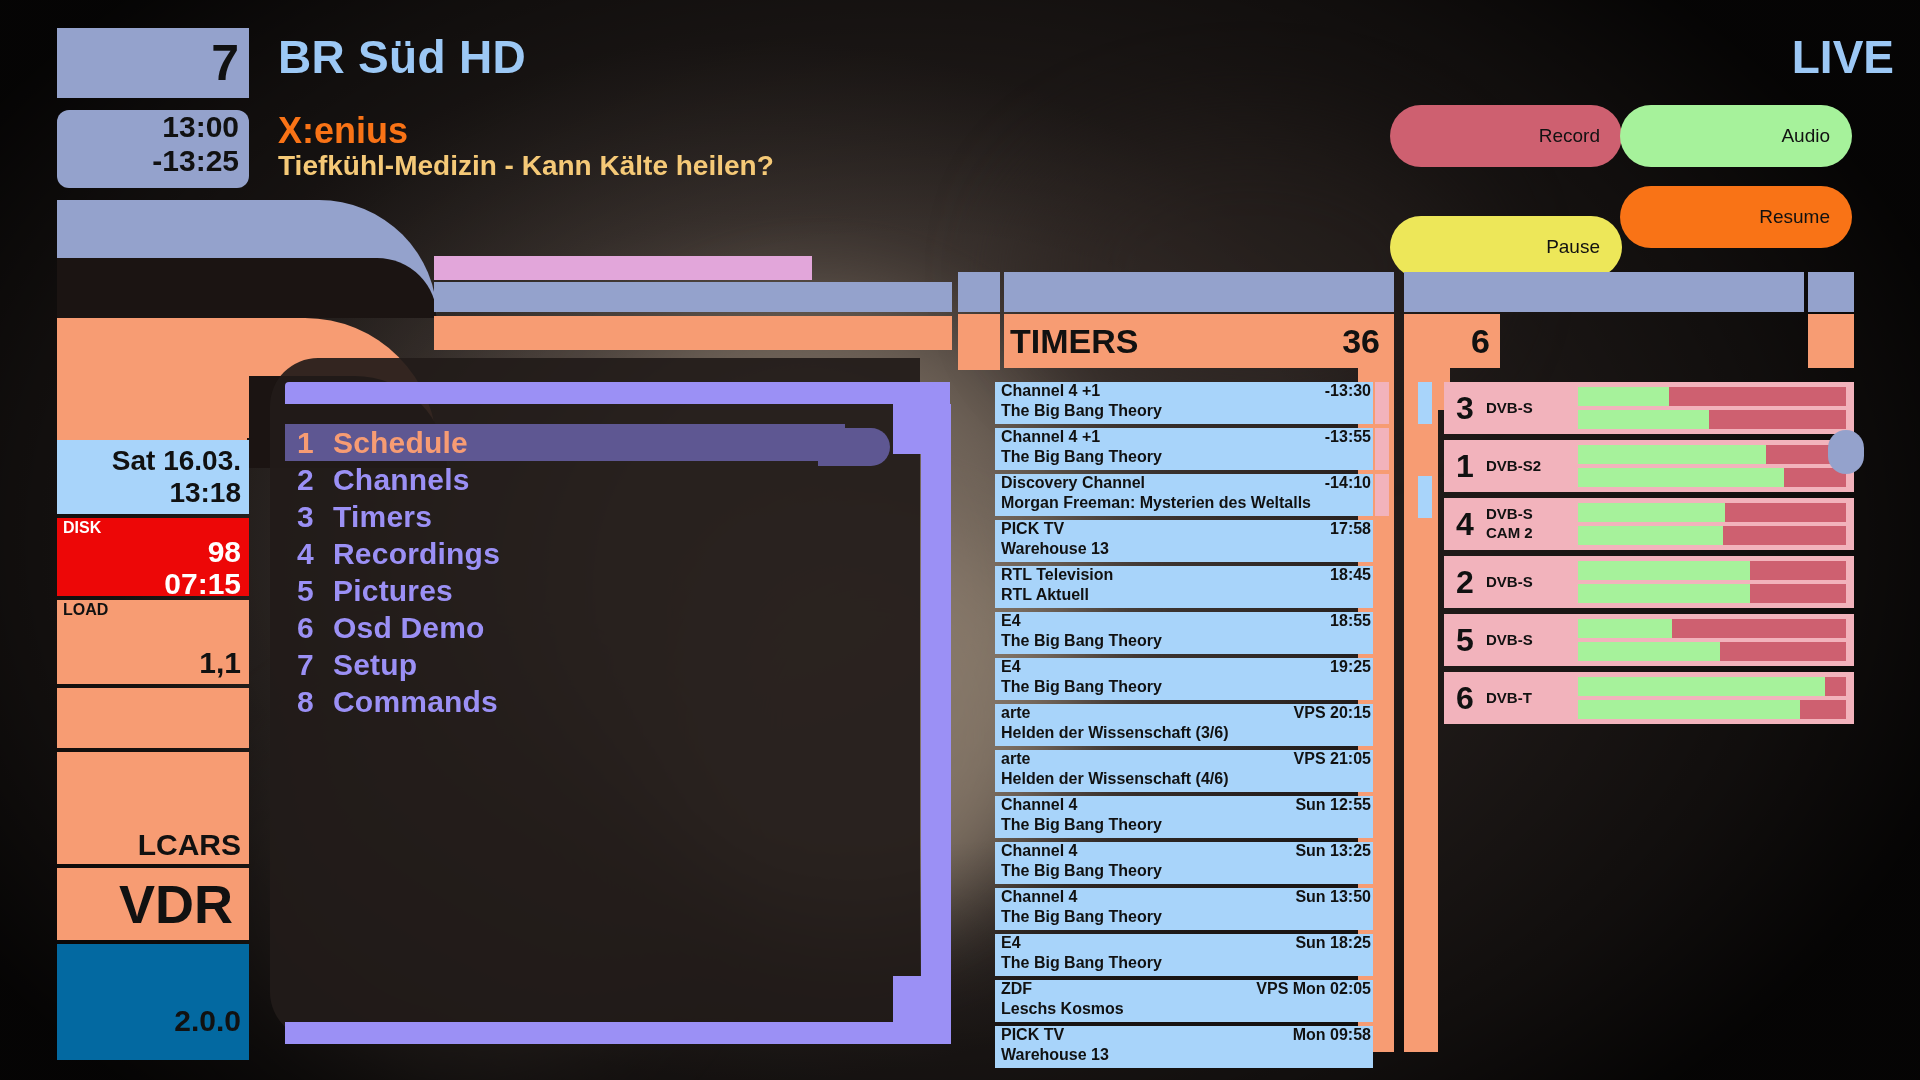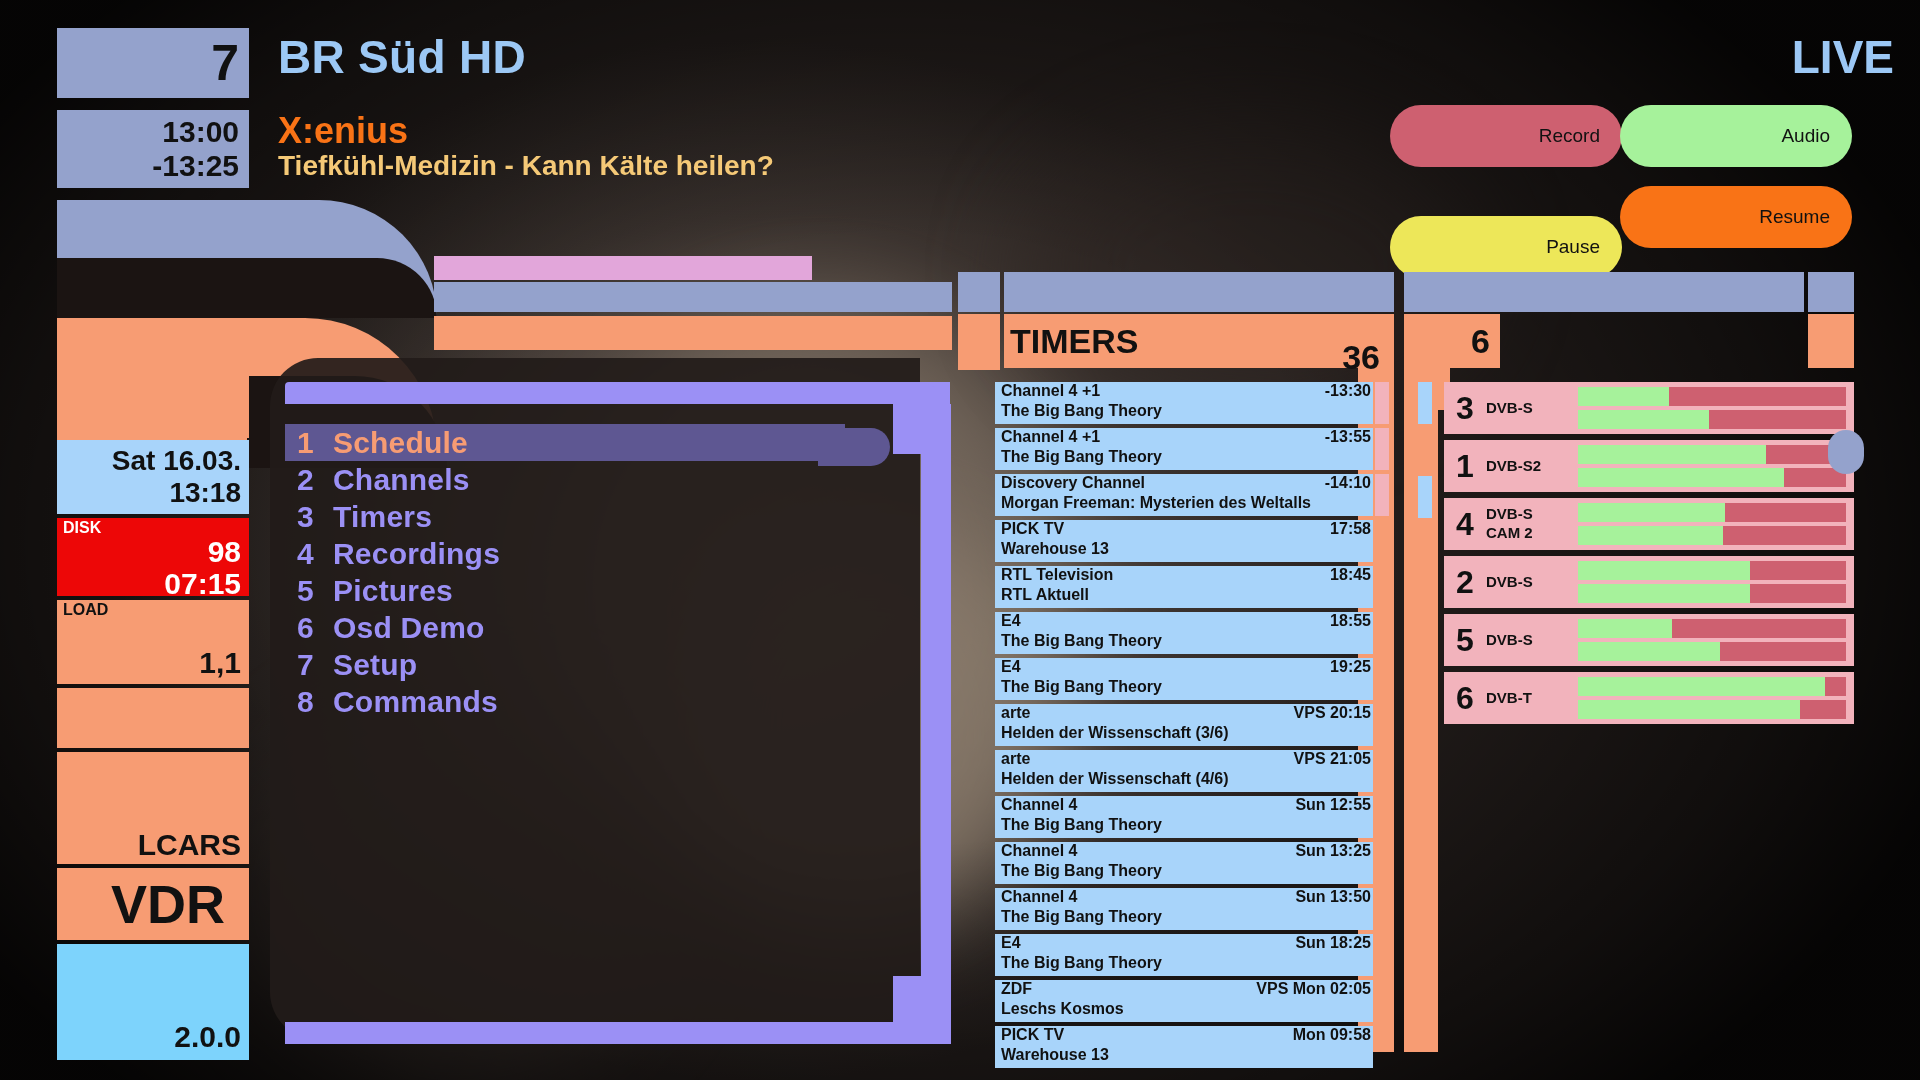--- a/index.html
+++ b/index.html
@@ -37,22 +37,22 @@
   
   #chan-num {
     left:57px; top:28px; width:192px; height:70px;
     font-size:50px; font-weight:bold; color:#111;
     display:flex; align-items:center; justify-content:flex-end;
     padding-right:10px; line-height:1;
   }
   #chan-time {
     left:57px; top:110px; width:192px; height:78px;
     font-size:30px; font-weight:bold; color:#111;
-    display:flex; flex-direction:column; align-items:flex-end; justify-content:center;
-    padding-right:10px; line-height:1.12;
+    display:flex; flex-direction:column; align-items:flex-end; 
+    padding-right:10px; line-height:1.12;border-radius:12px;
   }
 
   #chan-name {
     left:278px; top:30px; font-size:46px; font-weight:bold; color:#9CC8F5;
     letter-spacing:.3px;
   }
   #live-label {
     right:26px; top:30px; font-size:46px; font-weight:bold; color:#9CC8F5;
   }
   #prog-title {
@@ -131,24 +131,24 @@
     padding:2px 8px 0 6px;
   }
   #cell-load .k { font-size:16px; text-align:left; line-height:1;}
   #cell-load .v { font-size:30px; text-align:right; line-height:1; margin-top:30px;}
   #cell-blank1 { top:688px; height:60px; background:#F79C73; }
   #cell-blank2 { top:752px; height:112px; background:#F79C73;
     display:flex; align-items:flex-end; justify-content:flex-end;
     padding:0 8px 2px 0; font-size:30px;}
   #cell-vdr { top:868px; height:72px; background:#F79C73;
     display:flex; align-items:center; justify-content:flex-end;
-    padding-right:24px; font-size:54px; }
-  #cell-ver { top:944px; height:116px; background:#7dd3fc;
+    padding-right:16px; font-size:54px; }
+  #cell-ver { top:944px; height:116px; background:#0369a1;
     display:flex; align-items:flex-end; justify-content:flex-end;
-    padding:0 8px 6px 0; font-size:30px; }
+    padding:0 8px 22px 0; font-size:30px; }
   #mf-top    { position:absolute; left:285px; top:382px; width:596px; height:22px; background:#9B90F5; border-top-left-radius:4px;}
   #mf-topr   { position:absolute; left:845px; top:382px; width:105px; height:22px; background:#9B90F5; }
   #mf-corner { position:absolute; left:893px; top:382px; width:58px; height:72px; background:#9B90F5; border-top-right-radius:34px;}
   #mf-right  { position:absolute; left:921px; top:404px; width:30px; height:620px; background:#9B90F5; }
   #mf-bot    { position:absolute; left:285px; top:1022px; width:666px; height:22px; background:#9B90F5; }
   #mf-botc   { position:absolute; left:893px; top:976px; width:58px; height:68px; background:#9B90F5; border-bottom-right-radius:34px;}
 
   
   #menu-inner {
     left:270px; top:358px; width:650px; height:682px;
@@ -182,21 +182,21 @@
   .mitem .lbl { margin-left:12px; }
 
   
   #tm-head-l  { position:absolute; left:958px; top:314px; width:42px; height:54px; background:#F79C73; }
   #tm-head-r  { position:absolute; left:1004px;top:314px; width:390px; height:54px; background:#F79C73; }
   #tm-title   { position:absolute; left:1000px; top:314px; width:250px; height:54px;
                 display:flex; align-items:center; padding-left:10px;
                 font-size:34px; font-weight:bold; color:#111; }
   #tm-count   { position:absolute; left:1270px; top:314px; width:120px; height:54px;
                 display:flex; align-items:center; justify-content:flex-end; padding-right:10px;
-                font-size:34px; font-weight:bold; color:#111;margin-top:16px; }
+                font-size:34px; font-weight:bold; color:#111; }
 
   
   #tm-elbow-top { position:absolute; left:1358px; top:314px; width:36px; height:100px; background:#F79C73; border-top-right-radius:34px;}
   #tm-elbow-v   { position:absolute; left:1358px; top:368px; width:36px; height:684px; background:#F79C73; }
 
   #tm-list { position:absolute; left:995px; top:382px; width:388px; }
   .trow {
     position:relative; height:42px; margin-bottom:4px;
   }
   .trow .tbg { position:absolute; left:0; top:0; width:378px; height:42px; background:#A8D4FA; }

